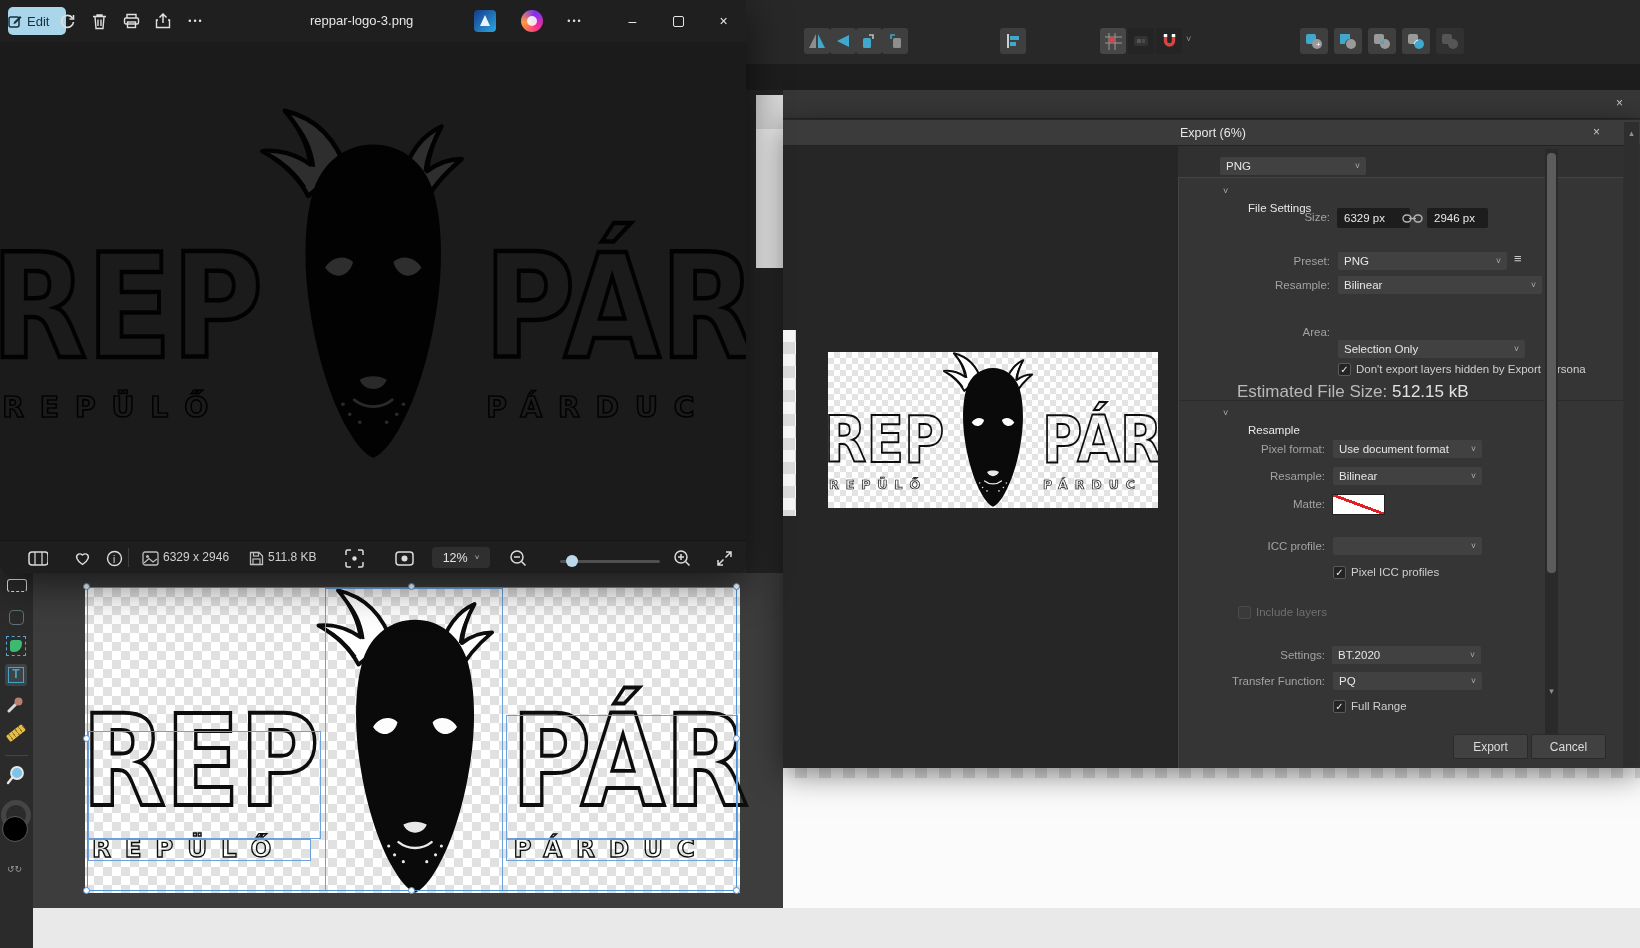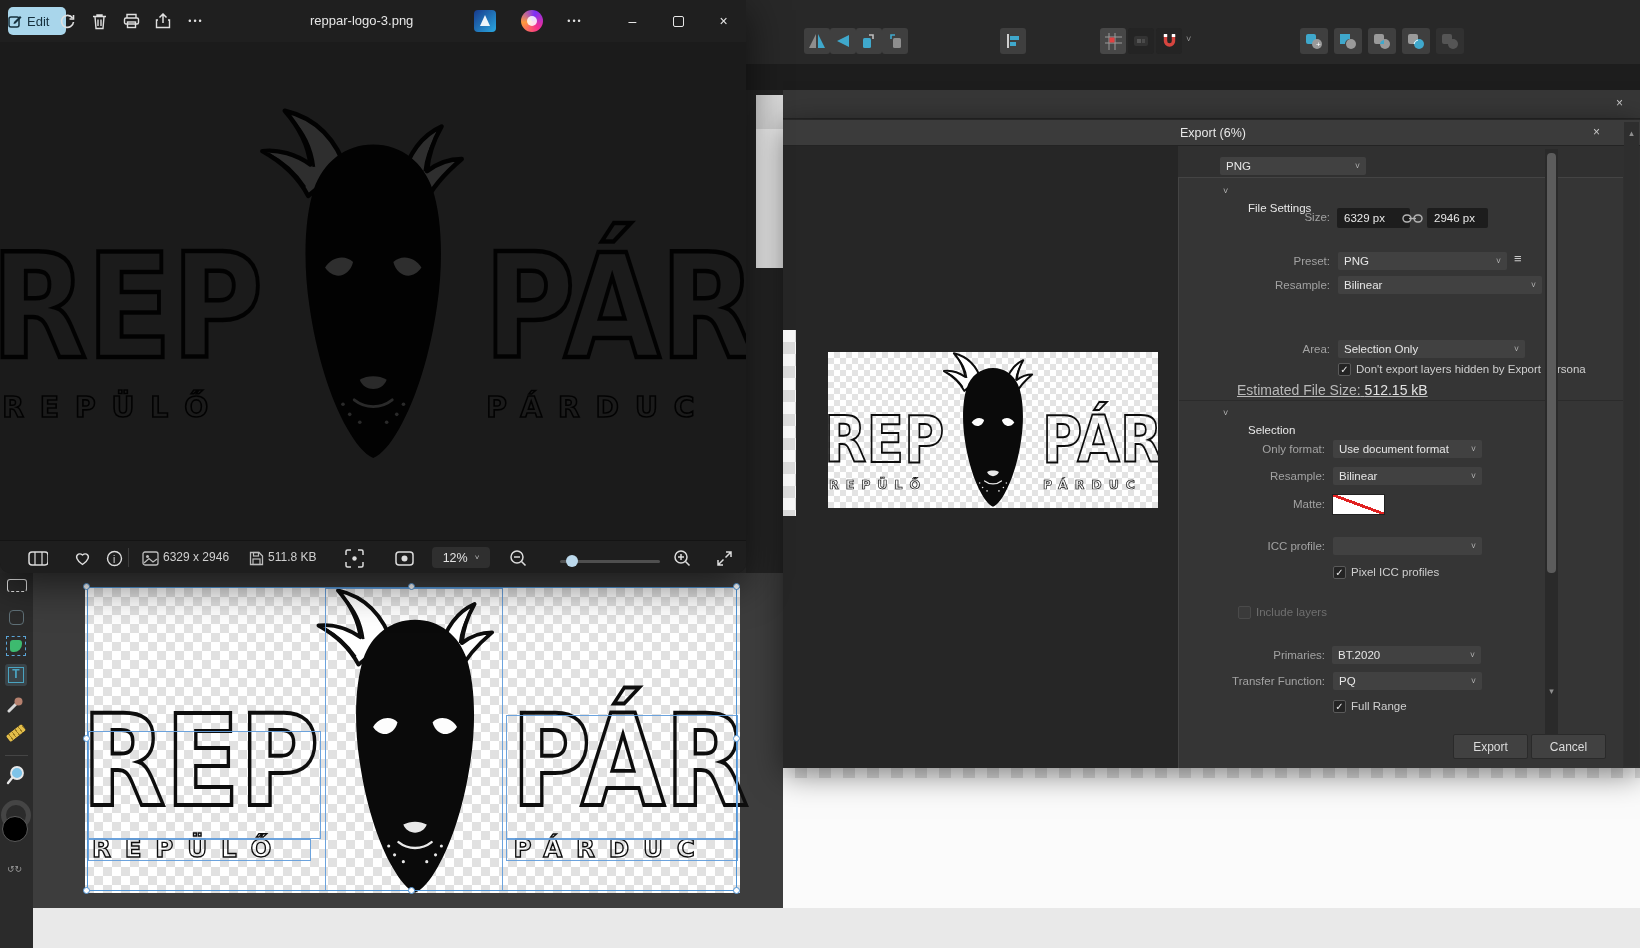--- a/index.html
+++ b/index.html
@@ -66,21 +66,21 @@
   .sec-head{position:absolute;color:#e8e8e8;font-size:11.5px;white-space:nowrap;margin-top:19px;}
   .sec-chev{position:absolute;color:#b9b9b9;font-size:9px;}
   .lbl{position:absolute;color:#a2a2a2;font-size:11.5px;text-align:right;white-space:nowrap;}
   .dd{position:absolute;height:18px;background:#414141;border-radius:2px;display:flex;align-items:center;justify-content:space-between;padding:0 6px;color:#e6e6e6;font-size:11.5px;white-space:nowrap;}
   .dd .chev{color:#b5b5b5;font-size:8.5px;margin-left:6px;}
   .field{position:absolute;height:20px;background:#1d1d1d;border-radius:2px;display:flex;align-items:center;padding:0 7px;color:#e8e8e8;font-size:11.5px;white-space:nowrap;}
   .cb{position:absolute;width:13px;height:13px;background:#242424;border:1px solid #5a5a5a;border-radius:2px;color:#e8e8e8;font-size:10px;line-height:11px;text-align:center;}
   .cb.off{background:#3a3a3a;border-color:#4a4a4a;}
   .cblbl{position:absolute;color:#cfcfcf;font-size:11.5px;white-space:nowrap;}
   .cblbl.disabled{color:#6f6f6f;}
-  .est{position:absolute;color:#b9b9b9;font-size:14px;white-space:nowrap;text-decoration:underline;}
+  .est{position:absolute;color:#b9b9b9;font-size:17px;white-space:nowrap;}
   .btn{position:absolute;width:75px;height:25px;background:#414141;border:1px solid #2a2a2a;border-radius:2px;display:flex;align-items:center;justify-content:center;color:#dcdcdc;font-size:12px;}
   .scroll-track{position:absolute;background:#2a2a2a;}
   .scroll-thumb{position:absolute;background:#5c5c5c;border-radius:4px;}
   .scroll-arrow{position:absolute;color:#8f8f8f;font-size:9px;text-align:center;}
   .matte-swatch{position:absolute;width:53px;height:21px;background:#fff;border:1px solid #222;
     background-image:linear-gradient(to top right,transparent 46%,#e02020 46%,#e02020 54%,transparent 54%);}
   .sep-h{position:absolute;height:1px;background:#2b2b2b;}
 </style>
 </head>
 <body>
@@ -328,39 +328,39 @@
         <span class="chev">˅</span>
     </div>
     <div class="abs" style="left:731px;top:131px;color:#c9c9c9;font-size:13px">≡</div>
 
     <div class="lbl" style="left:450px;top:159px;width:97px">Resample:</div>
     <div class="dd" style="left:555px;top:156px;width:204px">
       <span>Bilinear</span>
         <span class="chev">˅</span>
     </div>
 
-    <div class="lbl" style="left:450px;top:223px;width:97px">Area:</div>
+    <div class="lbl" style="left:450px;top:206px;width:97px">Area:</div>
     <div class="dd" style="left:555px;top:220px;width:187px">
       <span>Selection Only</span>
         <span class="chev">˅</span>
     </div>
 
     <div class="cb" style="left:555px;top:243px"><span>✓</span></div>
     <div class="cblbl" style="left:573px;top:243px">Don't export layers hidden by Export persona</div>
 
     <div class="est" style="left:454px;top:262px">
       <span>Estimated File Size:</span>
       <span style="color:#e2e2e2">512.15 kB</span>
     </div>
 
     <div class="sep-h" style="left:396px;top:280px;width:444px"></div>
     <div class="sec-chev" style="left:440px;top:288px">˅</div>
-    <div class="sec-head" style="left:465px;top:285px">Selection</div>
-
-    <div class="lbl" style="left:430px;top:323px;width:112px">Only format:</div>
+    <div class="sec-head" style="left:465px;top:285px">Resample</div>
+
+    <div class="lbl" style="left:430px;top:323px;width:112px">Pixel format:</div>
     <div class="dd" style="left:550px;top:320px;width:149px">
       <span>Use document format</span>
         <span class="chev">˅</span>
     </div>
 
     <div class="lbl" style="left:430px;top:350px;width:112px">Resample:</div>
     <div class="dd" style="left:550px;top:347px;width:149px">
       <span>Bilinear</span>
         <span class="chev">˅</span>
     </div>
@@ -373,21 +373,21 @@
       <span></span>
         <span class="chev">˅</span>
     </div>
 
     <div class="cb" style="left:550px;top:446px"><span>✓</span></div>
     <div class="cblbl" style="left:568px;top:446px">Pixel ICC profiles</div>
 
     <div class="cb off" style="left:455px;top:486px"></div>
     <div class="cblbl disabled" style="left:473px;top:486px">Include layers</div>
 
-    <div class="lbl" style="left:430px;top:529px;width:112px">Primaries:</div>
+    <div class="lbl" style="left:430px;top:529px;width:112px">Settings:</div>
     <div class="dd" style="left:549px;top:526px;width:149px">
       <span>BT.2020</span>
         <span class="chev">˅</span>
     </div>
 
     <div class="lbl" style="left:420px;top:555px;width:122px">Transfer Function:</div>
     <div class="dd" style="left:550px;top:552px;width:149px">
       <span>PQ</span>
         <span class="chev">˅</span>
     </div>

